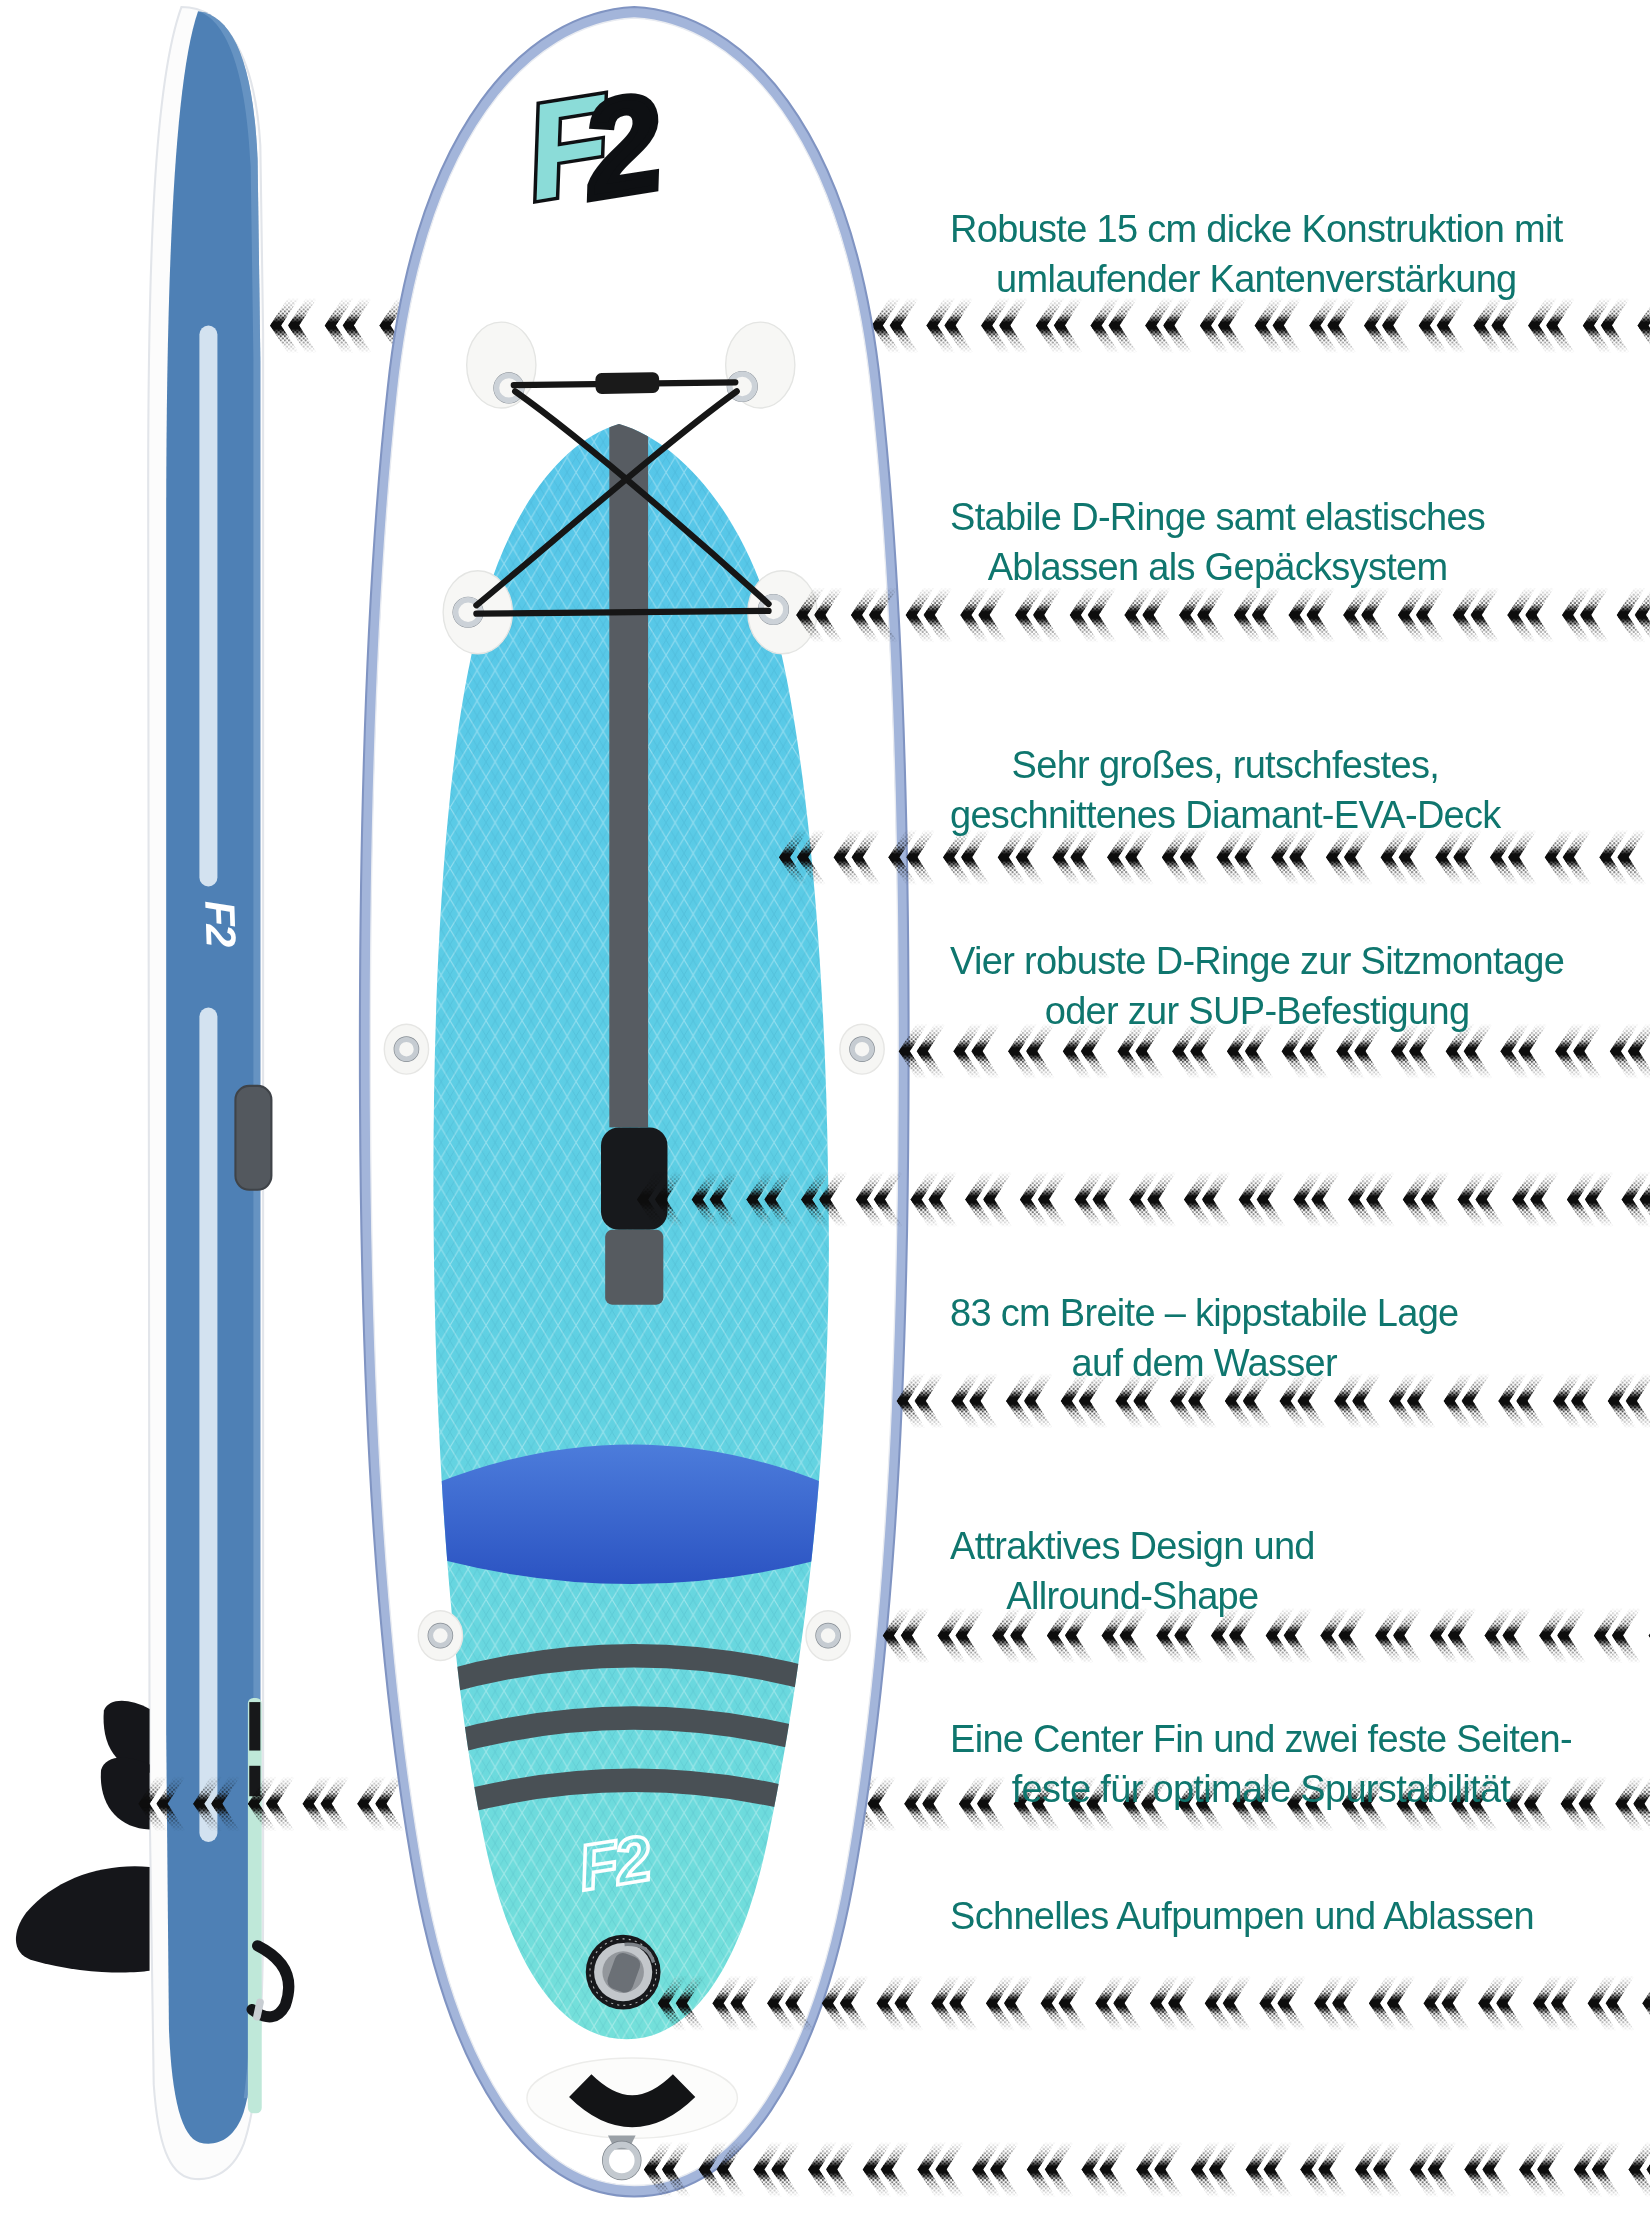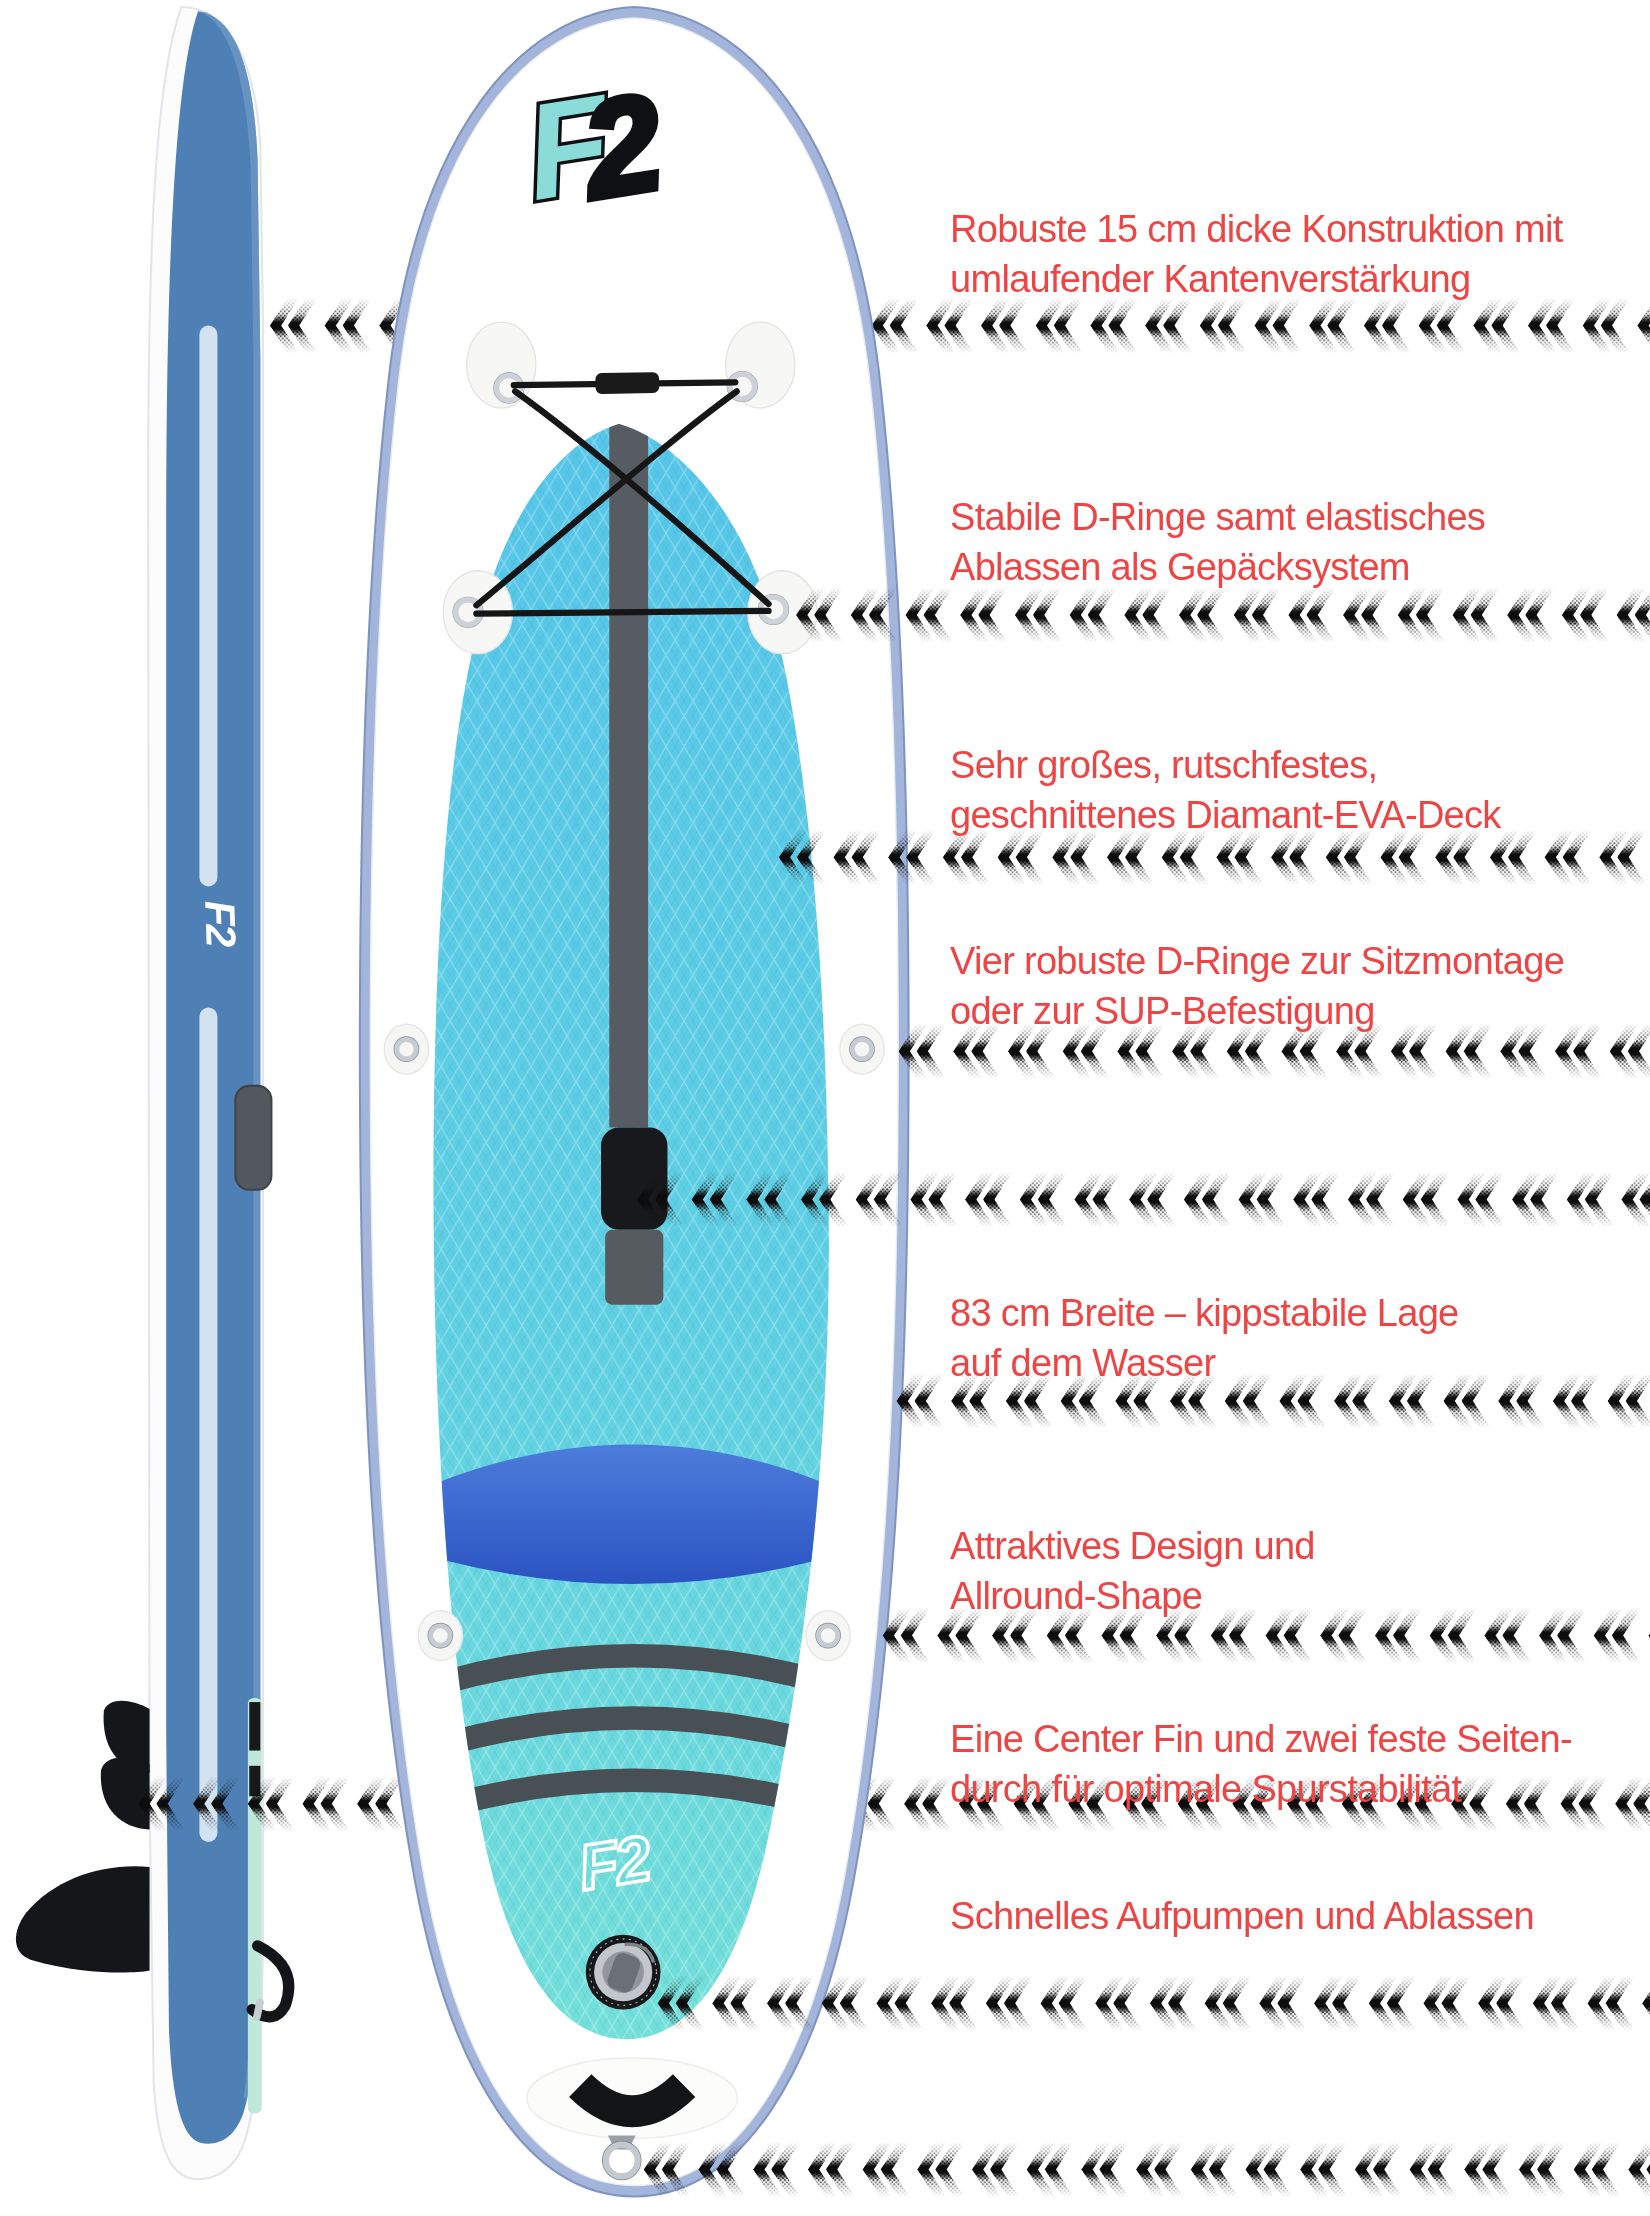--- a/index.html
+++ b/index.html
@@ -1,21 +1,21 @@
 <!DOCTYPE html>
 <html style="font-size:11px"><head>
 <meta charset="utf-8">
 <style>
   html,body{margin:0;padding:0;background:#fff;}
   #stage{position:relative;width:1650px;height:2216px;background:#fff;overflow:hidden;
          font-family:"Liberation Sans","DejaVu Sans",sans-serif;}
   .layer{position:absolute;left:0;top:0;width:1650px;height:2216px;}
   .z1{z-index:1}.z2{z-index:2}.z3{z-index:3}.z4{z-index:4}.z5{z-index:5}
-  .feature{position:absolute;left:950px;z-index:6;color:#ef4444;font-size:38px;line-height:50px;
-           letter-spacing:-0.7px;white-space:nowrap;font-weight:400;}
+  .feature{position:absolute;left:950px;z-index:6;color:#0f766e;font-size:38px;line-height:50px;
+           letter-spacing:-0.7px;white-space:nowrap;font-weight:400;text-align:center;}
   .feature div{height:50px;}
   .logo{position:absolute;font-style:italic;font-weight:bold;white-space:nowrap;}
   .logo-nose{left:526px;top:66px;z-index:4;transform:rotate(-9deg);font-size:136px;letter-spacing:-7px;}
   .logo-nose .f{color:#8bdcd8;-webkit-text-stroke:7px #0e1013;paint-order:stroke fill;}
   .logo-nose .two{color:#0e1013;-webkit-text-stroke:7px #0e1013;margin-left:-18px;
                   display:inline-block;transform:translateY(7px);}
   .logo-tail{left:579px;top:1826px;z-index:4;transform:rotate(-9deg);font-size:64px;letter-spacing:-2.8px;
              color:transparent;-webkit-text-stroke:3.5px #ffffff;}
   .logo-side{left:175px;top:899px;z-index:1;width:90px;text-align:center;transform:rotate(88deg);
              font-size:42px;letter-spacing:-2.1px;color:#ffffff;}
@@ -739,20 +739,20 @@
   <div class="feature" style="top: 1288px;">
     <div>83 cm Breite – kippstabile Lage</div>
     <div>auf dem Wasser</div>
   </div>
   <div class="feature" style="top: 1521px;">
     <div>Attraktives Design und</div>
     <div>Allround-Shape</div>
   </div>
   <div class="feature" style="top: 1714px;">
     <div>Eine Center Fin und zwei feste Seiten-</div>
-    <div>durch für optimale Spurstabilität</div>
+    <div>feste für optimale Spurstabilität</div>
   </div>
   <div class="feature" style="top: 1891px;">
     <div>Schnelles Aufpumpen und Ablassen</div>
   </div>
 
 </div>
 
 
 </body></html>

